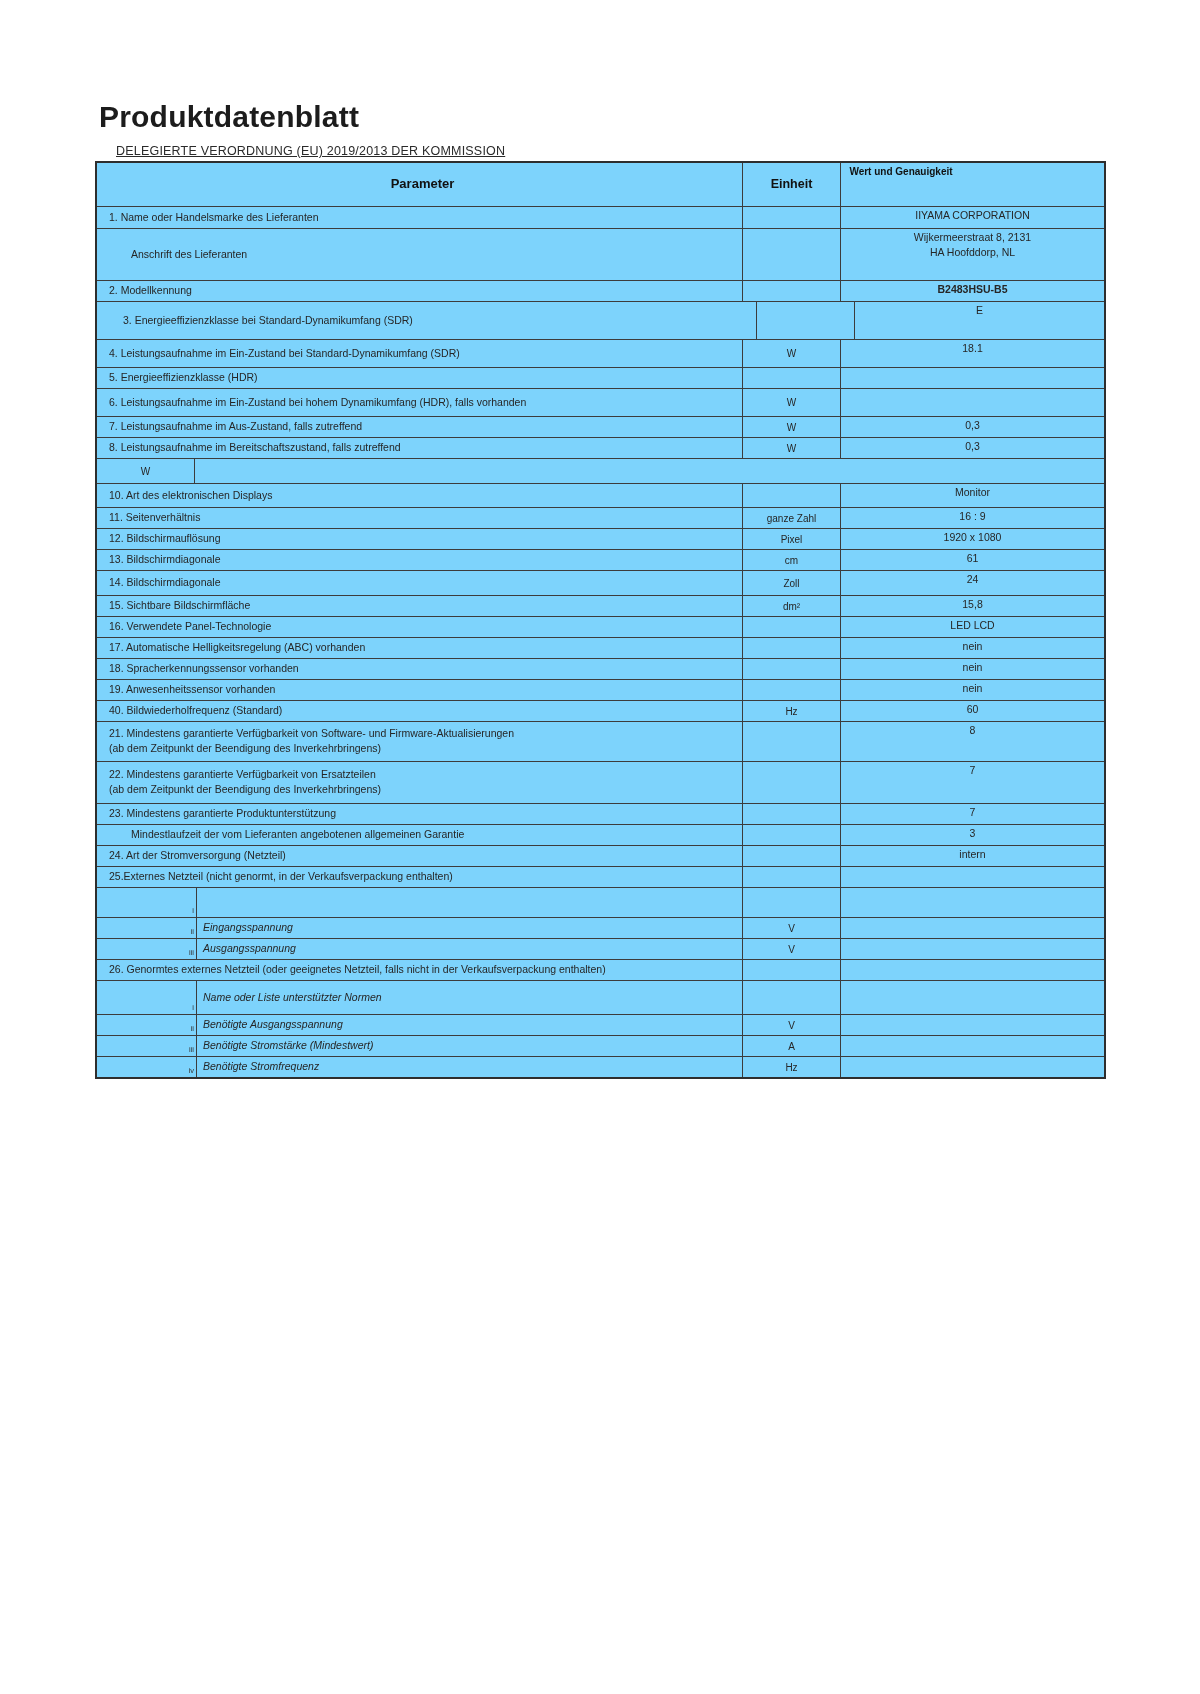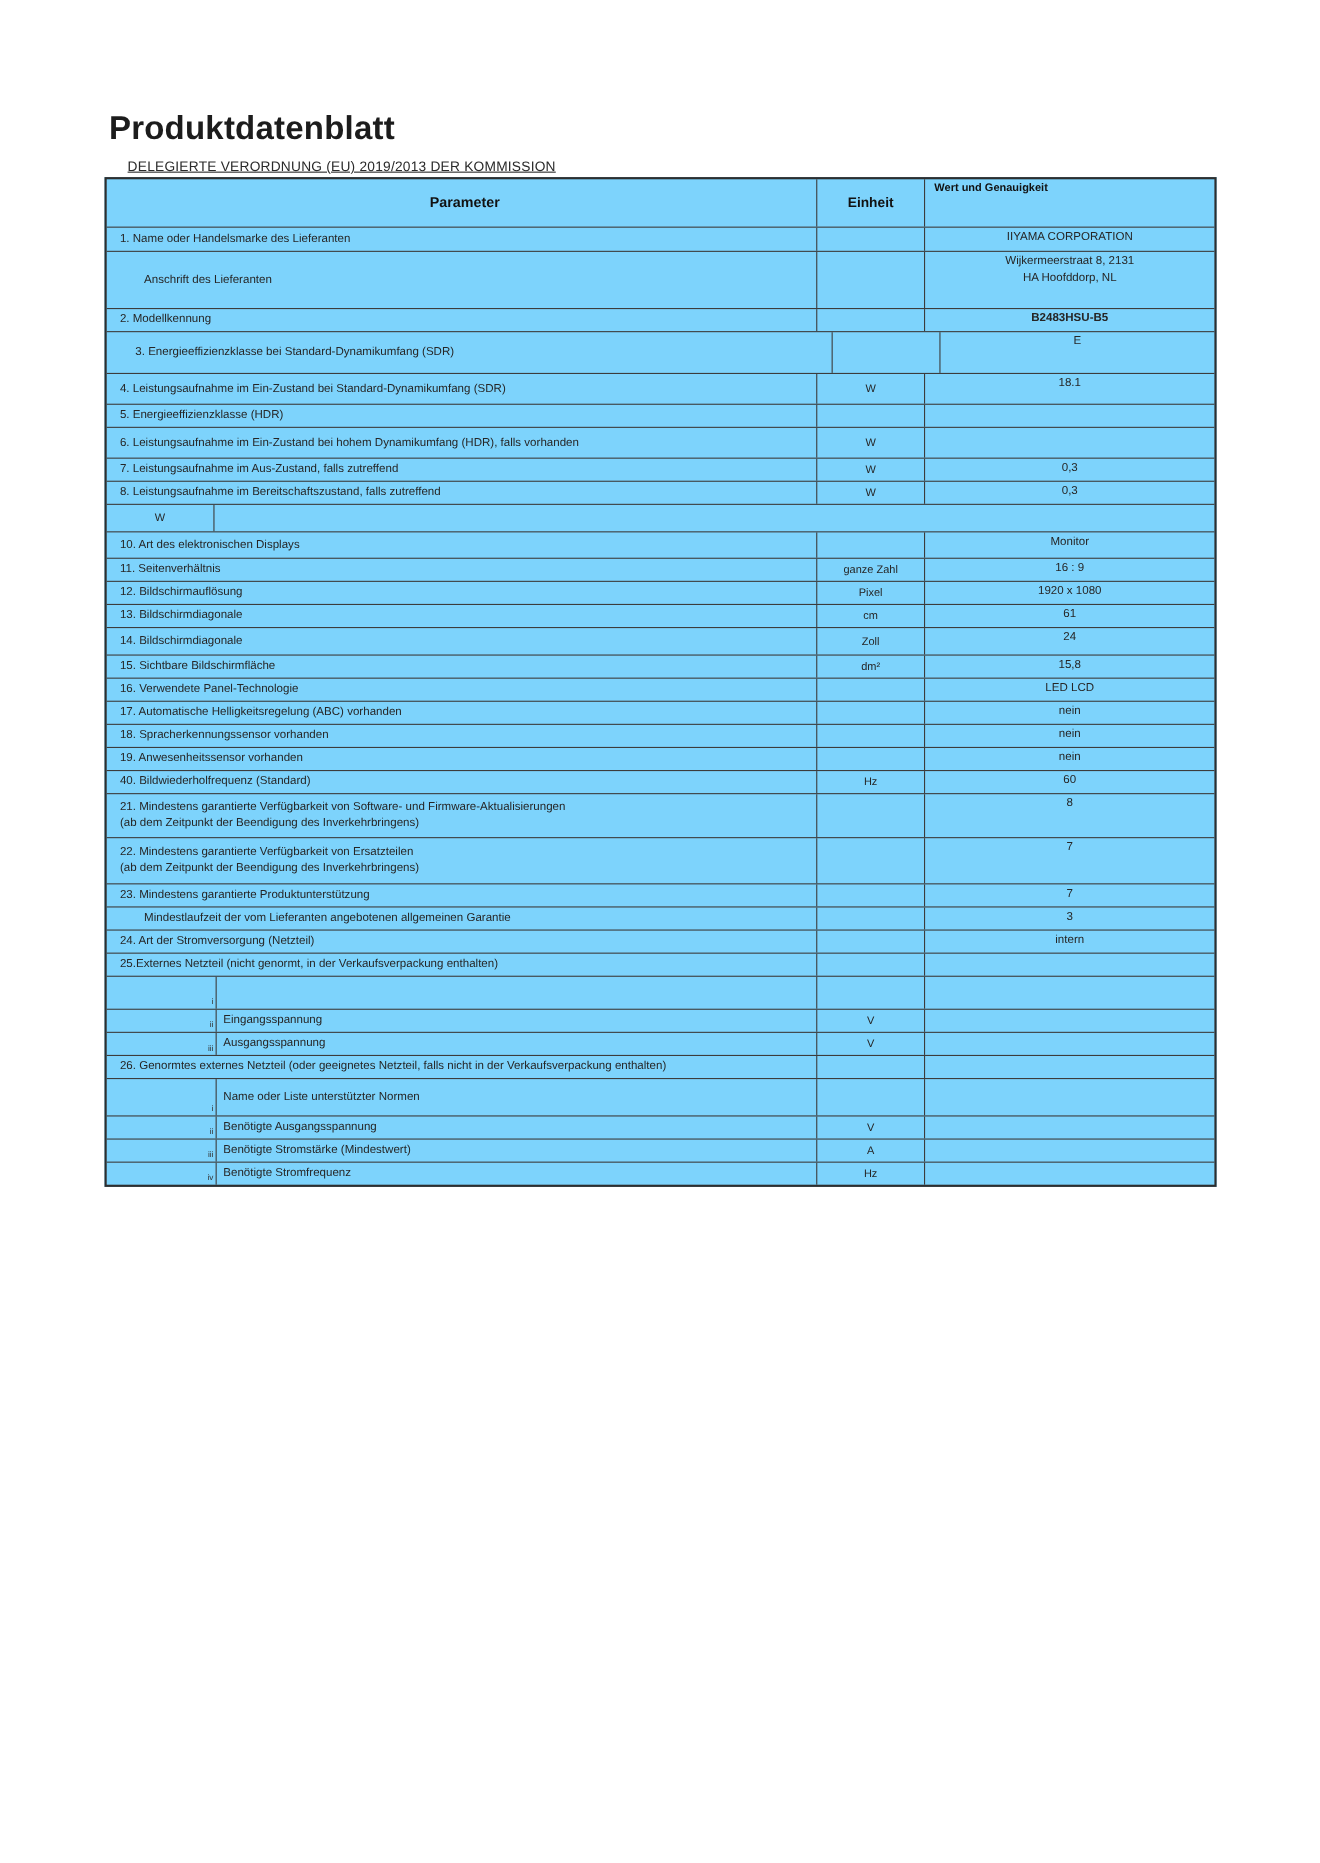--- a/index.html
+++ b/index.html
@@ -35,21 +35,21 @@
   .hdr-val{font-weight:700;font-size:10px;color:#111;align-items:center;text-align:left;justify-content:flex-start;max-width:120px;line-height:1.35;}
   .labwrap{display:flex;flex-direction:column;row-gap:1px;}
   .ind1{padding-left:34px;}
   .ind2{padding:0;align-items:stretch;}
   .strip{
     flex:0 0 100px;border-right:1.4px solid #3c3c3c;
     display:flex;justify-content:flex-end;align-items:flex-end;
     padding:0 2px 1px 0;
   }
   .marker{font-size:7.5px;color:#333;}
-  .ind2 .labwrap{padding:2px 6px;justify-content:center;}
+  .ind2 .labwrap{padding:2px 6px;justify-content:center;font-style:italic;}
   .val2line{display:block;}
 </style>
 </head>
 <body>
 
 <div class="sheet">
   <div class="page-title">Produktdatenblatt</div>
   <div class="subtitle">DELEGIERTE VERORDNUNG (EU) 2019/2013 DER KOMMISSION</div>
 
   <div class="doc-table">

